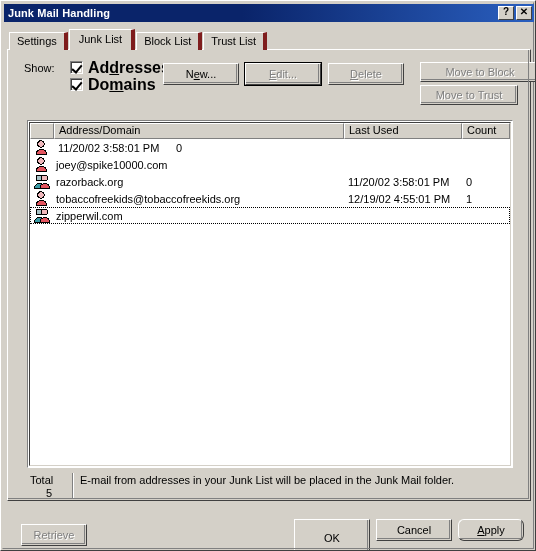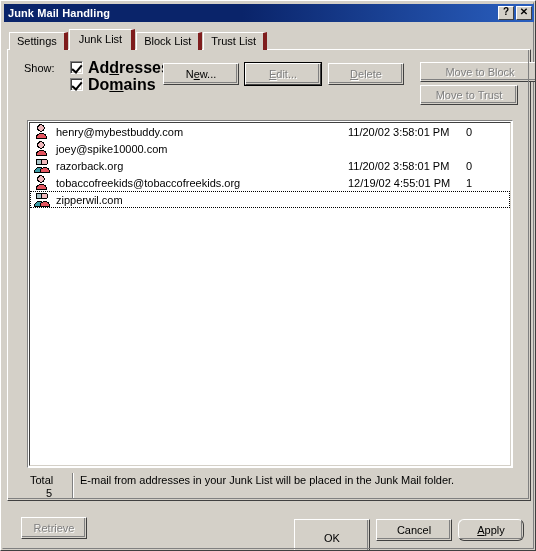--- a/index.html
+++ b/index.html
@@ -352,31 +352,36 @@
     </div>
     <div class="btn disabled" style="left:320px; top:13px; width:76px; height:22px;">
       <span><span></span><u>D</u><span>elete</span></span>
     </div>
     <div class="btn disabled" style="left:412px; top:12px; width:120px; height:20px;">Move to Block</div>
     <div class="btn disabled" style="left:412px; top:35px; width:98px; height:20px;">Move to Trust</div>
 
     <div class="listview">
       <div class="listview-inner">
 
+        <div class="lv-header">
+          <div class="hcell" style="width:24px;"></div>
+          <div class="hcell" style="width:290px;">Address/Domain</div>
+          <div class="hcell" style="width:118px;">Last Used</div>
+          <div class="hcell" style="width:48px;">Count</div>
+        </div>
 
         <div class="lv-body">
 
           <div class="lv-row">
             <div class="cell-icon">
               <svg width="16" height="15" viewBox="0 0 16 15" shape-rendering="crispEdges">
                   <circle cx="7" cy="4" r="3.2" fill="#f0b8bc" stroke="#000" stroke-width="1"></circle>
                   <path d="M2 14 a5.4 4.6 0 0 1 10.8 0 z" fill="#e4555f" stroke="#000" stroke-width="1"></path>
                 </svg>
             </div>
-            <div class="cell-name">henry@mybestbuddy.com</div>
             <div class="cell-date">11/20/02 3:58:01 PM</div>
             <div class="cell-count">0</div>
           </div>
 
           <div class="lv-row">
             <div class="cell-icon">
               <svg width="16" height="15" viewBox="0 0 16 15" shape-rendering="crispEdges">
                   <circle cx="7" cy="4" r="3.2" fill="#f0b8bc" stroke="#000" stroke-width="1"></circle>
                   <path d="M2 14 a5.4 4.6 0 0 1 10.8 0 z" fill="#e4555f" stroke="#000" stroke-width="1"></path>
                 </svg>
@@ -431,21 +436,21 @@
     </div>
 
     <div class="total-label">Total</div>
     <div class="total-value">5</div>
     <div class="vdivider"></div>
     <div class="desc-text">E-mail from addresses in your Junk List will be placed in the Junk Mail folder.</div>
 
   </div>
 
   <div class="bottombar">
-    <div class="btn disabled" style="left:20px; top:11px; width:66px; height:22px;">Retrieve</div>
+    <div class="btn disabled" style="left:20px; top:18px; width:66px; height:22px;">Retrieve</div>
     <div class="btn" style="left:293px; top:13px; width:76px; height:38px;">OK</div>
     <div class="btn" style="left:375px; top:13px; width:76px; height:22px;">Cancel</div>
     <div class="btn" style="left:457px; top:13px; width:66px; height:22px;border-radius:6px;">
       <span><span></span><u>A</u><span>pply</span></span>
     </div>
   </div>
 
 </div>
 
 </body></html>

